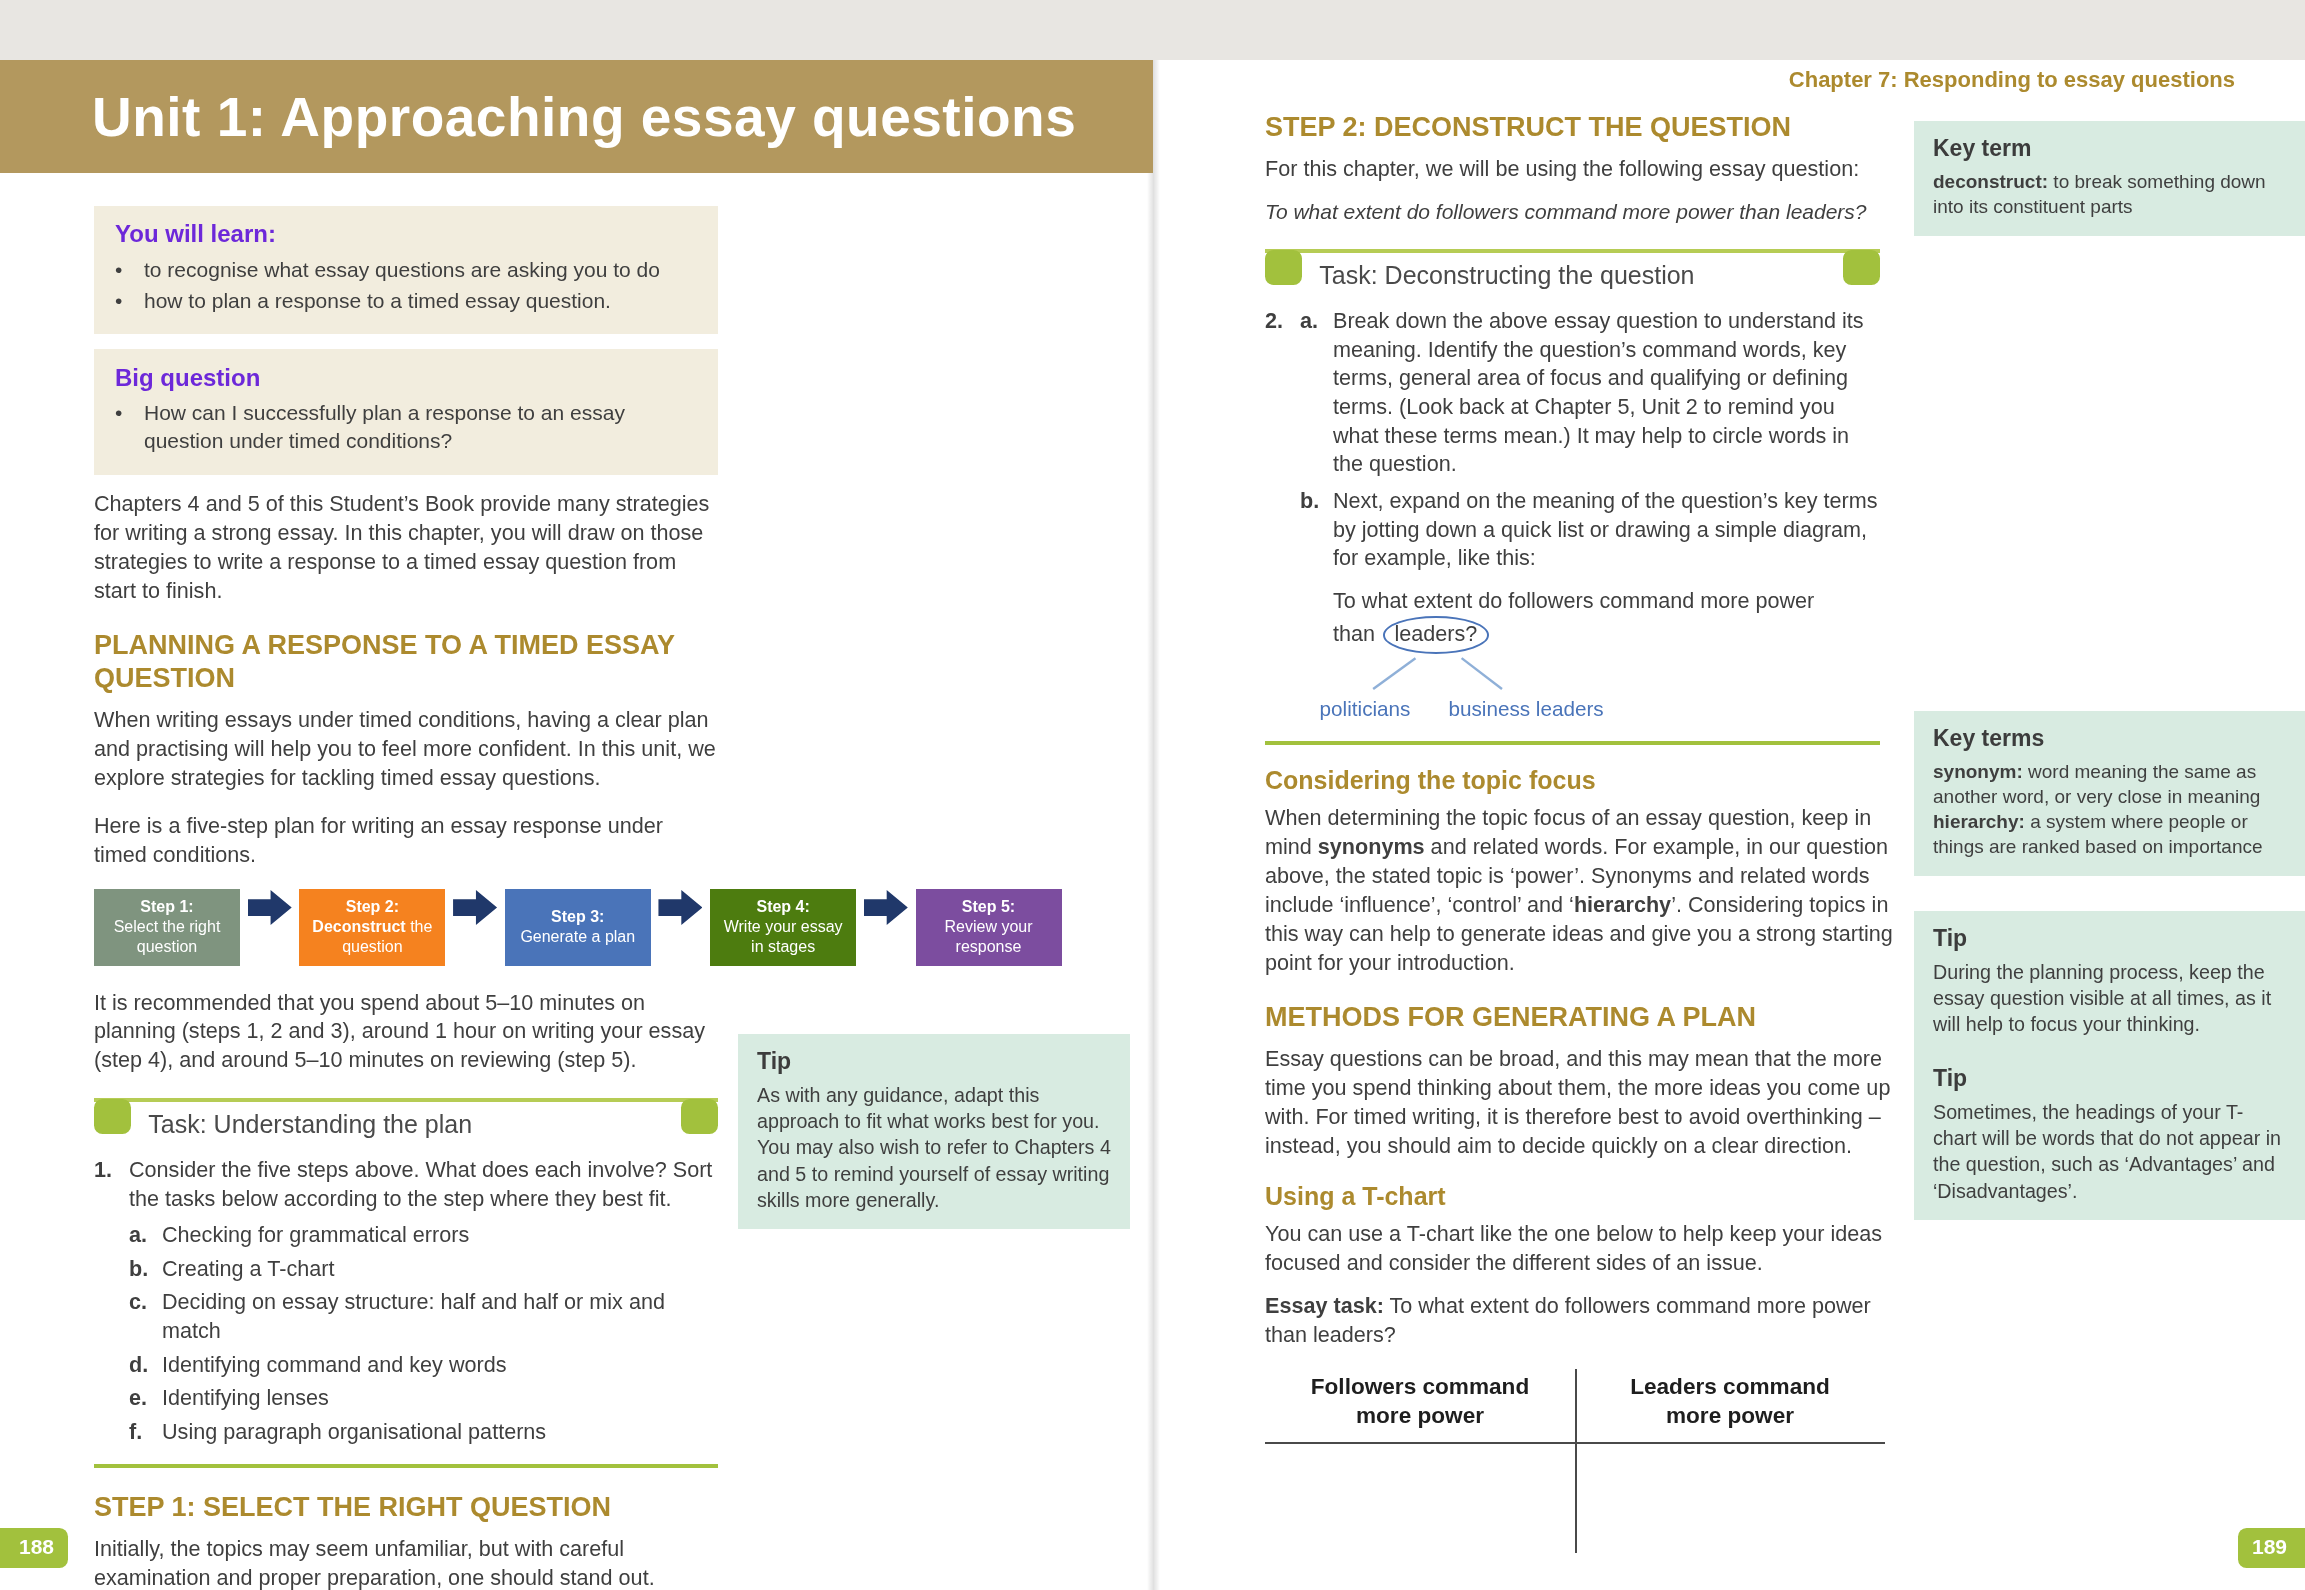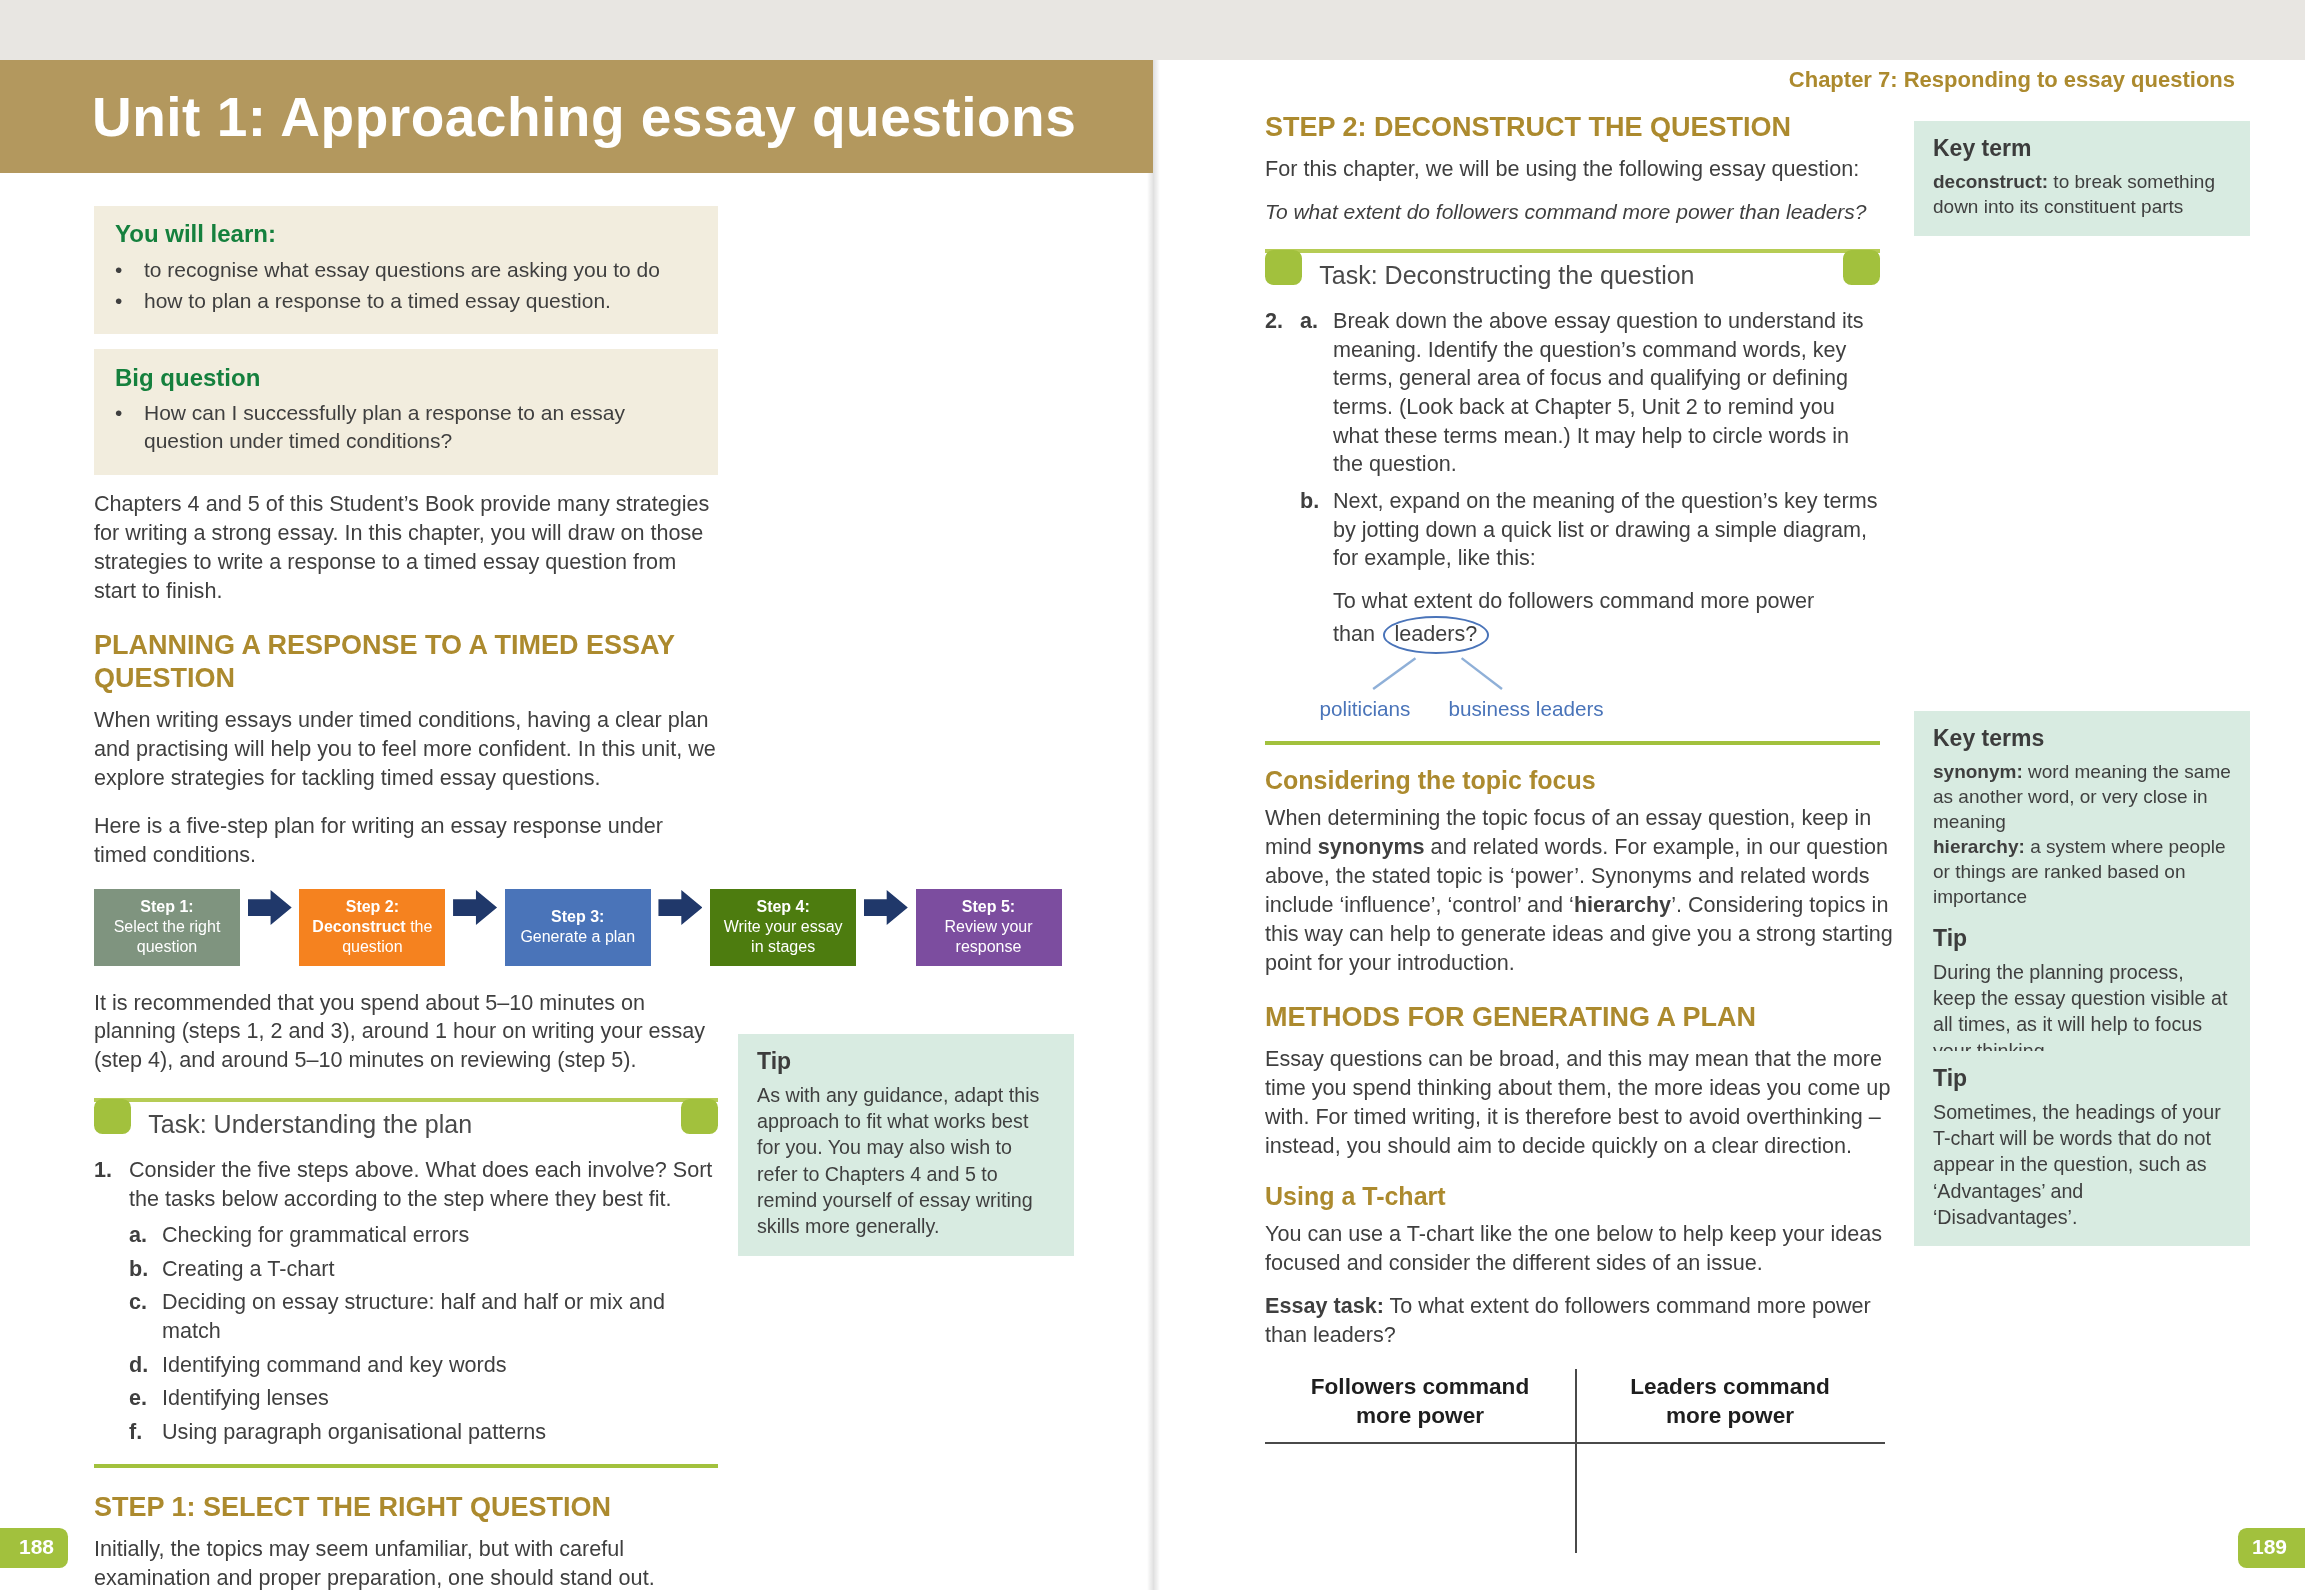--- a/index.html
+++ b/index.html
@@ -29,21 +29,21 @@
   
   .para { font-size:21.6px; line-height:1.34; margin-bottom:19px; }
   .gold-head { color:#ac8a2e; font-weight:bold; font-size:27px; line-height:1.22; margin:23px 0 11.5px; }
   .gold-subhead { color:#ac8a2e; font-weight:bold; font-size:25px; margin:21px 0 9.6px; }
   .italic { font-style:italic; }
 
   
   .left-main { position:absolute; left:94px; top:206px; width:624px; }
 
   .cream-box { background:#f2edde; padding:14.4px 21px 16.3px; width:624px; margin-bottom:15.4px; }
-  .box-title { color:#15803d; font-weight:bold; font-size:24px; margin-bottom:7.7px; }
+  .box-title { color:#6d28d9; font-weight:bold; font-size:24px; margin-bottom:7.7px; }
   .bullet-row { display:flex; font-size:21px; line-height:1.33; margin-bottom:2.9px; }
   .bullet-glyph { width:29px; flex-shrink:0; }
   .bullet-glyph::before { content:"•"; }
 
   
   .steps-row { display:flex; width:990px; margin:7.7px 0 23px; }
   .step-box {
     width:146px; min-height:77px; padding:7.7px 8.6px; color:#fff;
     font-size:16px; line-height:1.26; text-align:center;
     display:flex; flex-direction:column; justify-content:center;
@@ -63,21 +63,21 @@
   .task-tab.right { margin-left:auto; }
   .task-title { font-size:25px; color:#4a4a4a; padding:7.7px 0 0 17.3px; margin-right:13.4px; }
   .task-item { display:flex; font-size:21.6px; line-height:1.33; margin-bottom:7.7px; }
   .t-num { font-weight:bold; width:35px; flex-shrink:0; }
   .t-letter { font-weight:bold; width:33px; flex-shrink:0; }
   .letter-list { margin-left:35px; }
   .letter-list .task-item { margin-bottom:4.8px; }
   .task-underline { border-bottom:4.8px solid #a2c13d; margin-top:17.3px; width:624px; }
 
   
-  .mint-box { background:#d8ebe1; padding:14.4px 19px 16.3px; width:336px; }
+  .mint-box { background:#d8ebe1; padding:14.4px 19px 16.3px; width:392px; }
   .mint-title { font-weight:bold; font-size:23px; margin-bottom:6.7px; color:#3c3c3c; }
   .mint-text { font-size:19.7px; line-height:1.33; }
   .left-tip { position:absolute; left:738px; top:1034px; }
   .rp-keyterm  { position:absolute; left:755px; top:121px; }
   .rp-keyterms { position:absolute; left:755px; top:711px; }
   .rp-tip1 { position:absolute; left:755px; top:911px; }
   .rp-tip2 { position:absolute; left:755px; top:1051px; }
   .kt-entry { font-size:19px; line-height:1.32; }
 
   

